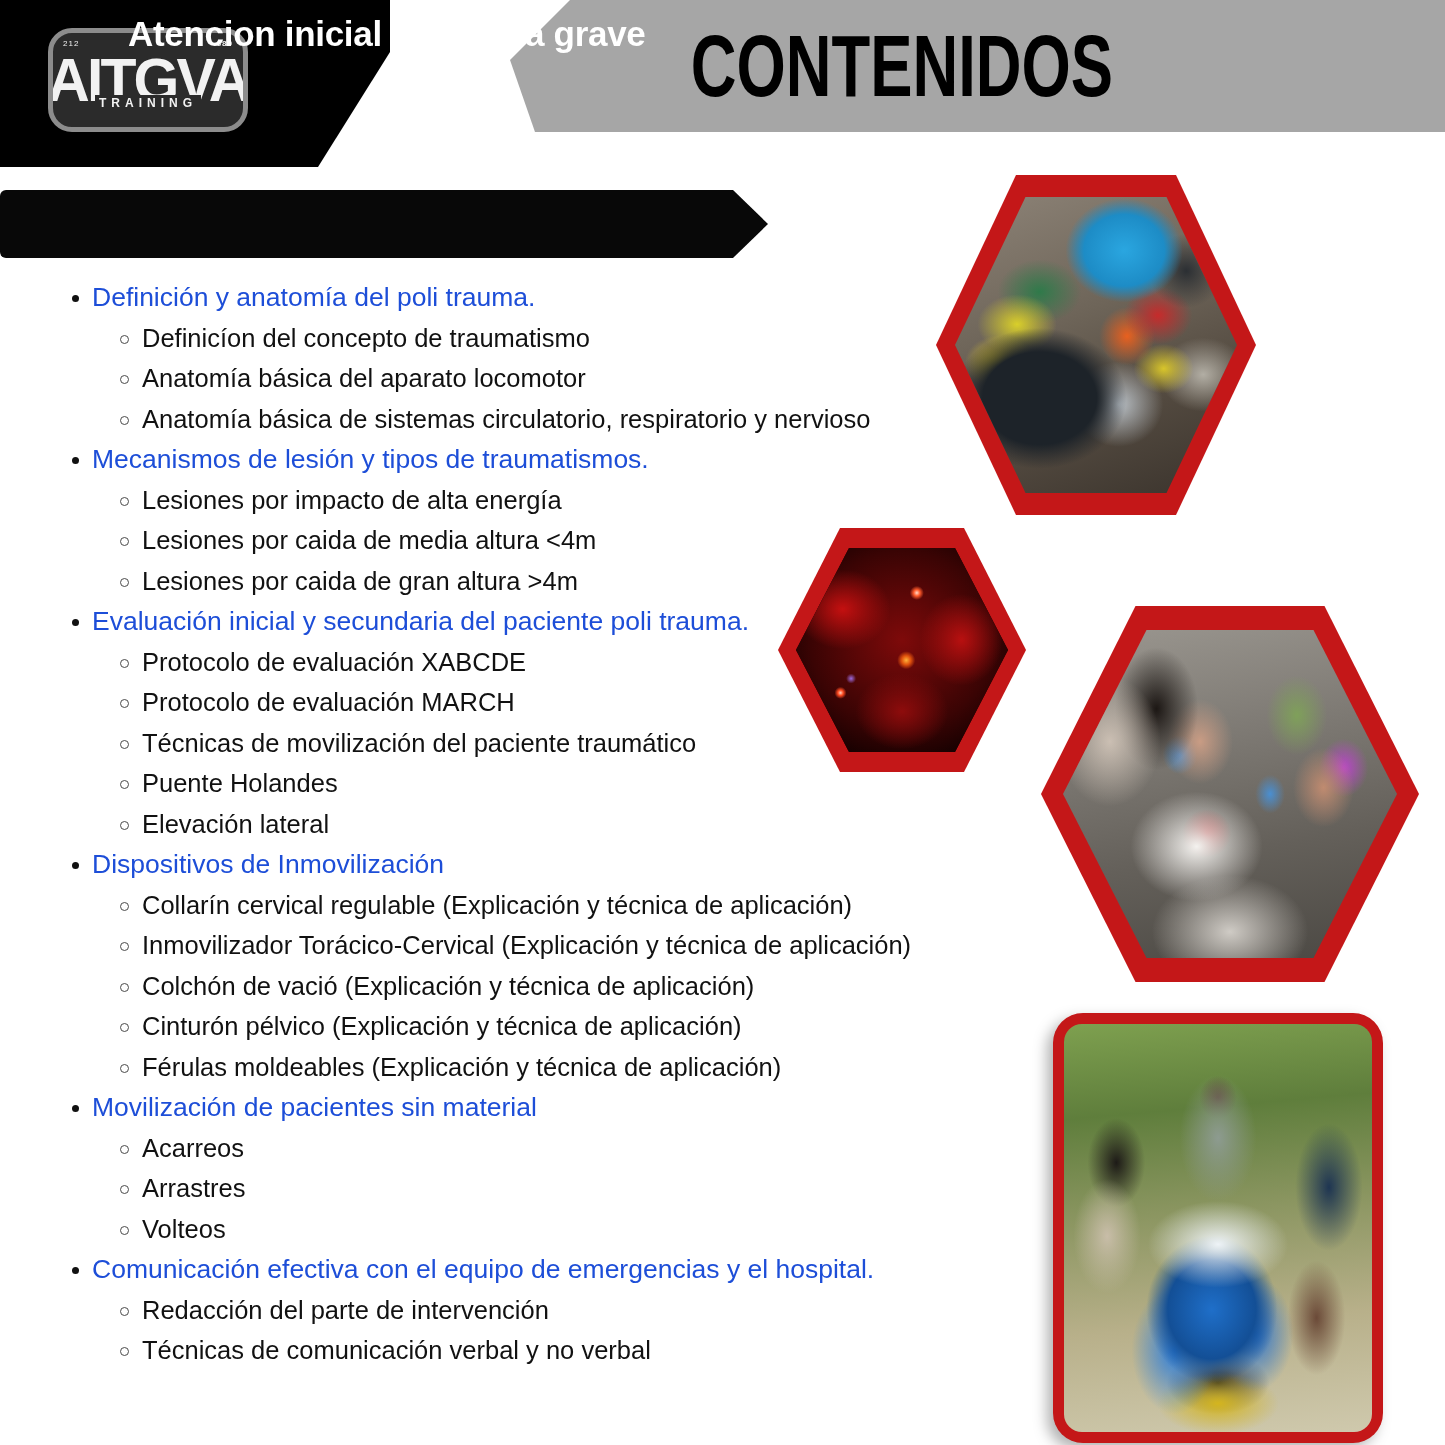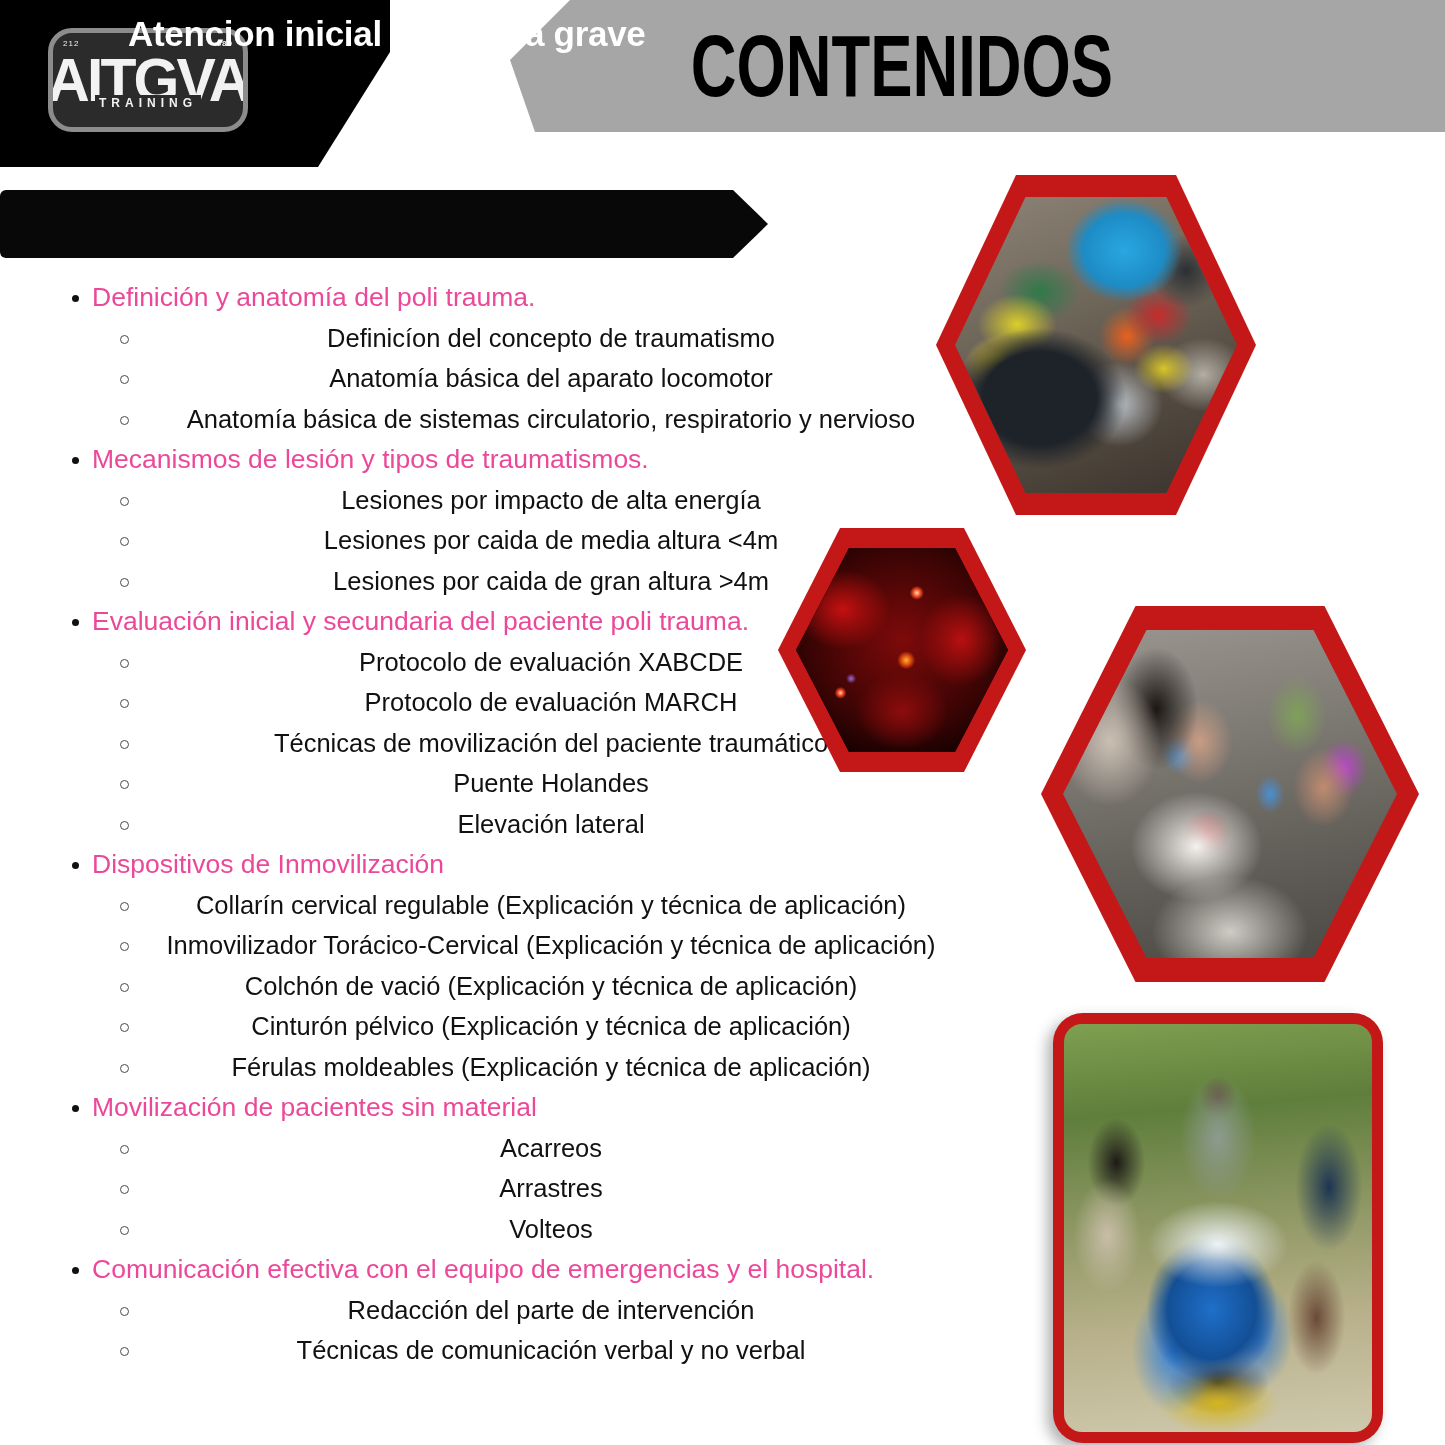--- a/index.html
+++ b/index.html
@@ -68,29 +68,29 @@
     letter-spacing:-.3px;
     text-align:center;
   }
 
   
   #content-list{
     position:absolute;left:60px;top:278px;width:900px;
   }
   .l1{
     position:relative;padding-left:32px;margin:0 0 2px 0;
-    font-size:26.5px;line-height:38.5px;color:#ec4899;white-space:nowrap;
+    font-size:26.5px;line-height:38.5px;color:#1d4ed8;white-space:nowrap;
   }
   .l1::before{
     content:"";position:absolute;left:12px;top:17px;
     width:7px;height:7px;border-radius:50%;background:#111111;
   }
   .l2{
     position:relative;padding-left:82px;margin:0 0 2px 0;
-    font-size:25.5px;line-height:38.5px;color:#111111;white-space:nowrap;text-align:center;
+    font-size:25.5px;line-height:38.5px;color:#111111;white-space:nowrap;
   }
   .l2::before{
     content:"";position:absolute;left:60px;top:16px;
     width:9px;height:9px;border-radius:50%;
     border:1.6px solid #4a4a4a;background:transparent;box-sizing:border-box;
   }
 
   
   .photo{position:absolute;}
   .hex-outer{

